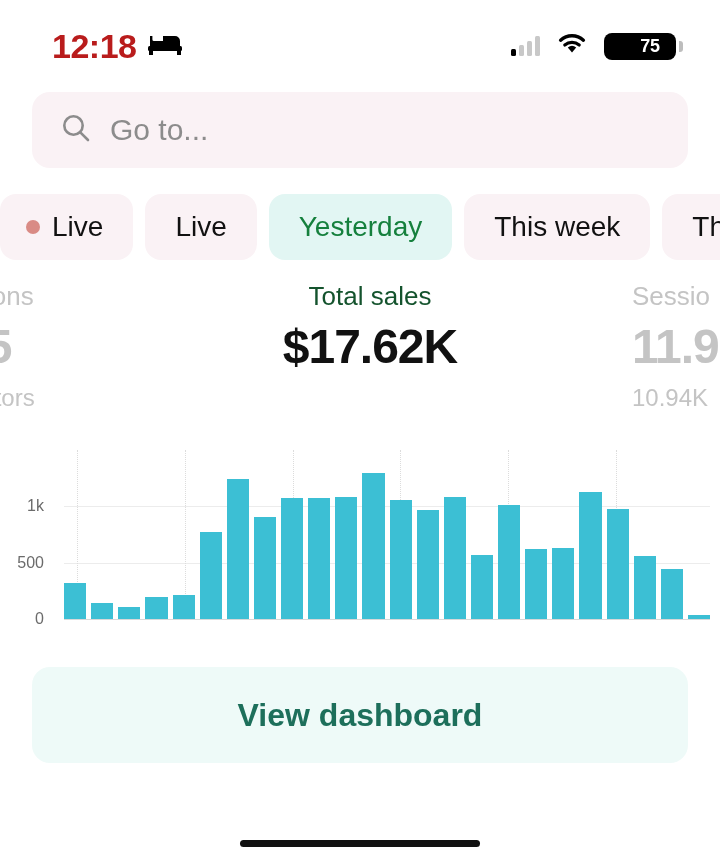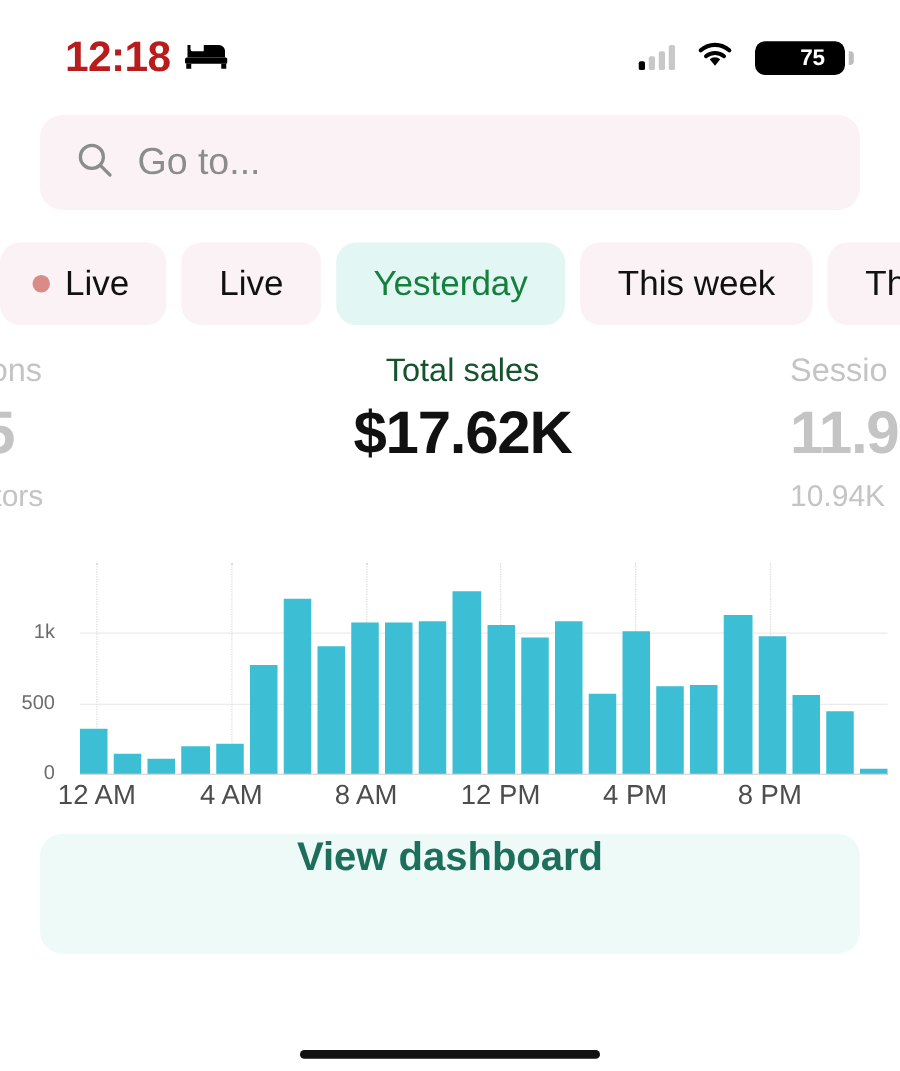--- a/index.html
+++ b/index.html
@@ -268,21 +268,21 @@
     white-space: nowrap;
   }
 
   
   .cta-wrap { padding: 12px 32px 0; }
   .cta {
     height: 96px;
     border-radius: 18px;
     background: #eefaf8;
     display: flex;
-    align-items: flex-start;
+    align-items: center;
     justify-content: center;
     font-size: 32px;
     font-weight: bold;
     color: #1d6f5b;
   }
 
   .home-indicator {
     position: absolute;
     left: 50%;
     transform: translateX(-50%);
@@ -418,28 +418,20 @@
         <div class="bar" title="5 PM: 625" style="height: 44.6429%; background: rgb(60, 191, 212);"></div>
         <div class="bar" title="6 PM: 640" style="height: 45.7143%; background: rgb(60, 191, 212);"></div>
         <div class="bar" title="7 PM: 1130" style="height: 80.7143%; background: rgb(60, 191, 212);"></div>
         <div class="bar" title="8 PM: 985" style="height: 70.3571%; background: rgb(60, 191, 212);"></div>
         <div class="bar" title="9 PM: 570" style="height: 40.7143%; background: rgb(60, 191, 212);"></div>
         <div class="bar" title="10 PM: 455" style="height: 32.5%; background: rgb(60, 191, 212);"></div>
         <div class="bar" title="11 PM: 45" style="height: 3.21429%; background: rgb(60, 191, 212);"></div>
       </div>
     <div class="axis-line"></div>
   </div>
-  <div class="xlabels" id="xlabels">
-      <div class="xlabel" style="left: 2.08333%;">12 AM</div>
-      <div class="xlabel" style="left: 18.75%;">4 AM</div>
-      <div class="xlabel" style="left: 35.4167%;">8 AM</div>
-      <div class="xlabel" style="left: 52.0833%;">12 PM</div>
-      <div class="xlabel" style="left: 68.75%;">4 PM</div>
-      <div class="xlabel" style="left: 85.4167%;">8 PM</div>
-    </div>
 </div>
 
 <div class="cta-wrap">
   <div class="cta">
     <span>View dashboard</span>
   </div>
 </div>
 
 <div class="home-indicator"></div>
 

